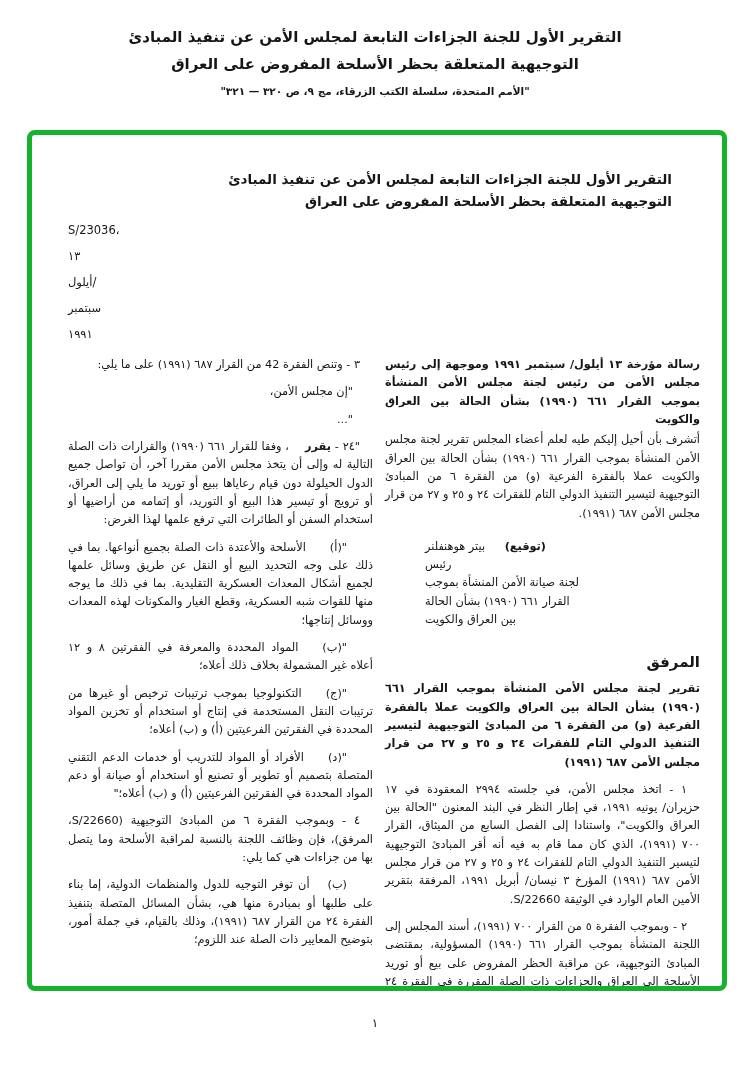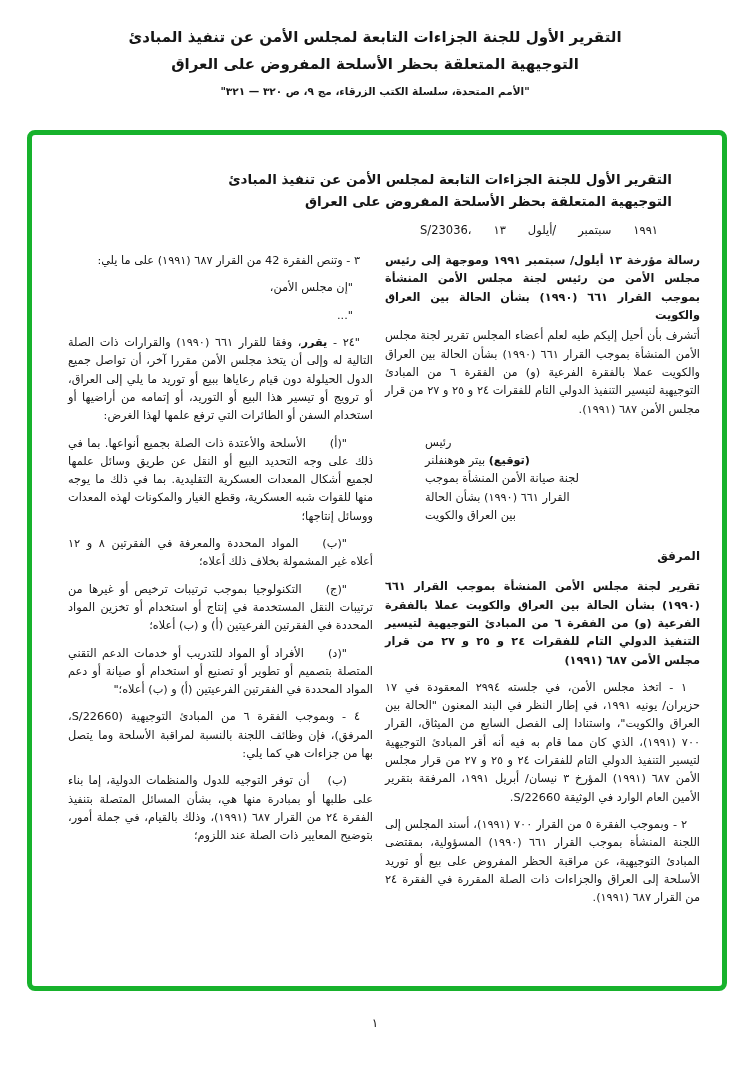--- a/index.html
+++ b/index.html
@@ -17,44 +17,44 @@
   .green-box{
     position:absolute;left:27px;top:130px;width:700px;height:861px;
     box-sizing:border-box;border:5px solid #17b22c;border-radius:8px;
     direction:rtl;padding:0 22px 0 36px;overflow:hidden;background:#ffffff;
   }
   .box-title{
     text-align:right;margin:34px 28px 0 0;
     font-weight:700;font-size:13.5px;line-height:1.6;
   }
   .doc-ref{
-    direction:ltr;display:flex;justify-content:flex-end;gap:22px;
-    margin:11px 42px 0 0;font-size:11.5px;
+    direction:ltr;display:flex;justify-content:flex-end;gap:12px;
+    margin:11px 42px 0 0;font-size:11.5px;flex-direction:column;
   }
   .doc-ref span{unicode-bidi:isolate;}
 
   
   .columns{display:flex;gap:12px;margin-top:15px;align-items:flex-start;}
   .col-right{width:315px;}
   .col-left{width:305px;}
 
   p{font-size:11.3px;line-height:1.62;text-align:justify;margin:0 0 9px 0;}
-  .bold{font-weight:700;}
+  .bold{font-weight:700;margin-left:16px;}
   .indent{text-indent:13px;}
   .q-indent{text-indent:20px;}
   .item{text-indent:26px;}
   .tab{display:inline-block;width:24px;}
   .tab-sm{display:inline-block;width:18px;}
 
   .letter-heading{font-weight:700;margin-bottom:2px;}
   .signature{
     text-align:left;padding-left:40px;margin:15px 0 24px 0;
     font-size:11.3px;line-height:1.62;
   }
-  .annex-heading{font-weight:700;font-size:12px;text-align:right;margin:0 0 15px 0;}
+  .annex-heading{font-weight:700;font-size:15px;text-align:right;margin:0 0 9px 0;}
   .annex-title{font-weight:700;}
 
   
   .page-footer{
     position:absolute;top:1016px;left:0;width:100%;
     text-align:center;font-size:12px;
   }
 </style>
 </head>
 <body>
@@ -83,25 +83,25 @@
   <div class="columns">
 
     <div class="col-right">
 
       <p class="letter-heading">رسالة مؤرخة ١٣ أيلول/ سبتمبر ١٩٩١ وموجهة إلى رئيس مجلس الأمن من رئيس لجنة مجلس الأمن المنشأة بموجب القرار ٦٦١ (١٩٩٠) بشأن الحالة بين العراق والكويت</p>
 
       <p>أتشرف بأن أحيل إليكم طيه لعلم أعضاء المجلس تقرير لجنة مجلس الأمن المنشأة بموجب القرار ٦٦١ (١٩٩٠) بشأن الحالة بين العراق والكويت عملا بالفقرة الفرعية (و) من الفقرة ٦ من المبادئ التوجيهية لتيسير التنفيذ الدولي التام للفقرات ٢٤ و ٢٥ و ٢٧ من قرار مجلس الأمن ٦٨٧ (١٩٩١).</p>
 
 
       <div class="signature">
-        <div>رئيس</div>
         <div>
           <span class="bold">(توقيع)</span>
           <span>بيتر هوهنفلنر</span>
         </div>
+        <div>رئيس</div>
         <div>لجنة صيانة الأمن المنشأة بموجب</div>
         <div>القرار ٦٦١ (١٩٩٠) بشأن الحالة</div>
         <div>بين العراق والكويت</div>
       </div>
 
       <div class="annex-heading">المرفق</div>
 
       <p class="annex-title">تقرير لجنة مجلس الأمن المنشأة بموجب القرار ٦٦١ (١٩٩٠) بشأن الحالة بين العراق والكويت عملا بالفقرة الفرعية (و) من الفقرة ٦ من المبادئ التوجيهية لتيسير التنفيذ الدولي التام للفقرات ٢٤ و ٢٥ و ٢٧ من قرار مجلس الأمن ٦٨٧ (١٩٩١)</p>
 
       <p class="indent">١ - اتخذ مجلس الأمن، في جلسته ٢٩٩٤ المعقودة في ١٧ حزيران/ يونيه ١٩٩١، في إطار النظر في البند المعنون "الحالة بين العراق والكويت"، واستنادا إلى الفصل السابع من الميثاق، القرار ٧٠٠ (١٩٩١)، الذي كان مما قام به فيه أنه أقر المبادئ التوجيهية لتيسير التنفيذ الدولي التام للفقرات ٢٤ و ٢٥ و ٢٧ من قرار مجلس الأمن ٦٨٧ (١٩٩١) المؤرخ ٣ نيسان/ أبريل ١٩٩١، المرفقة بتقرير الأمين العام الوارد في الوثيقة S/22660.</p>

